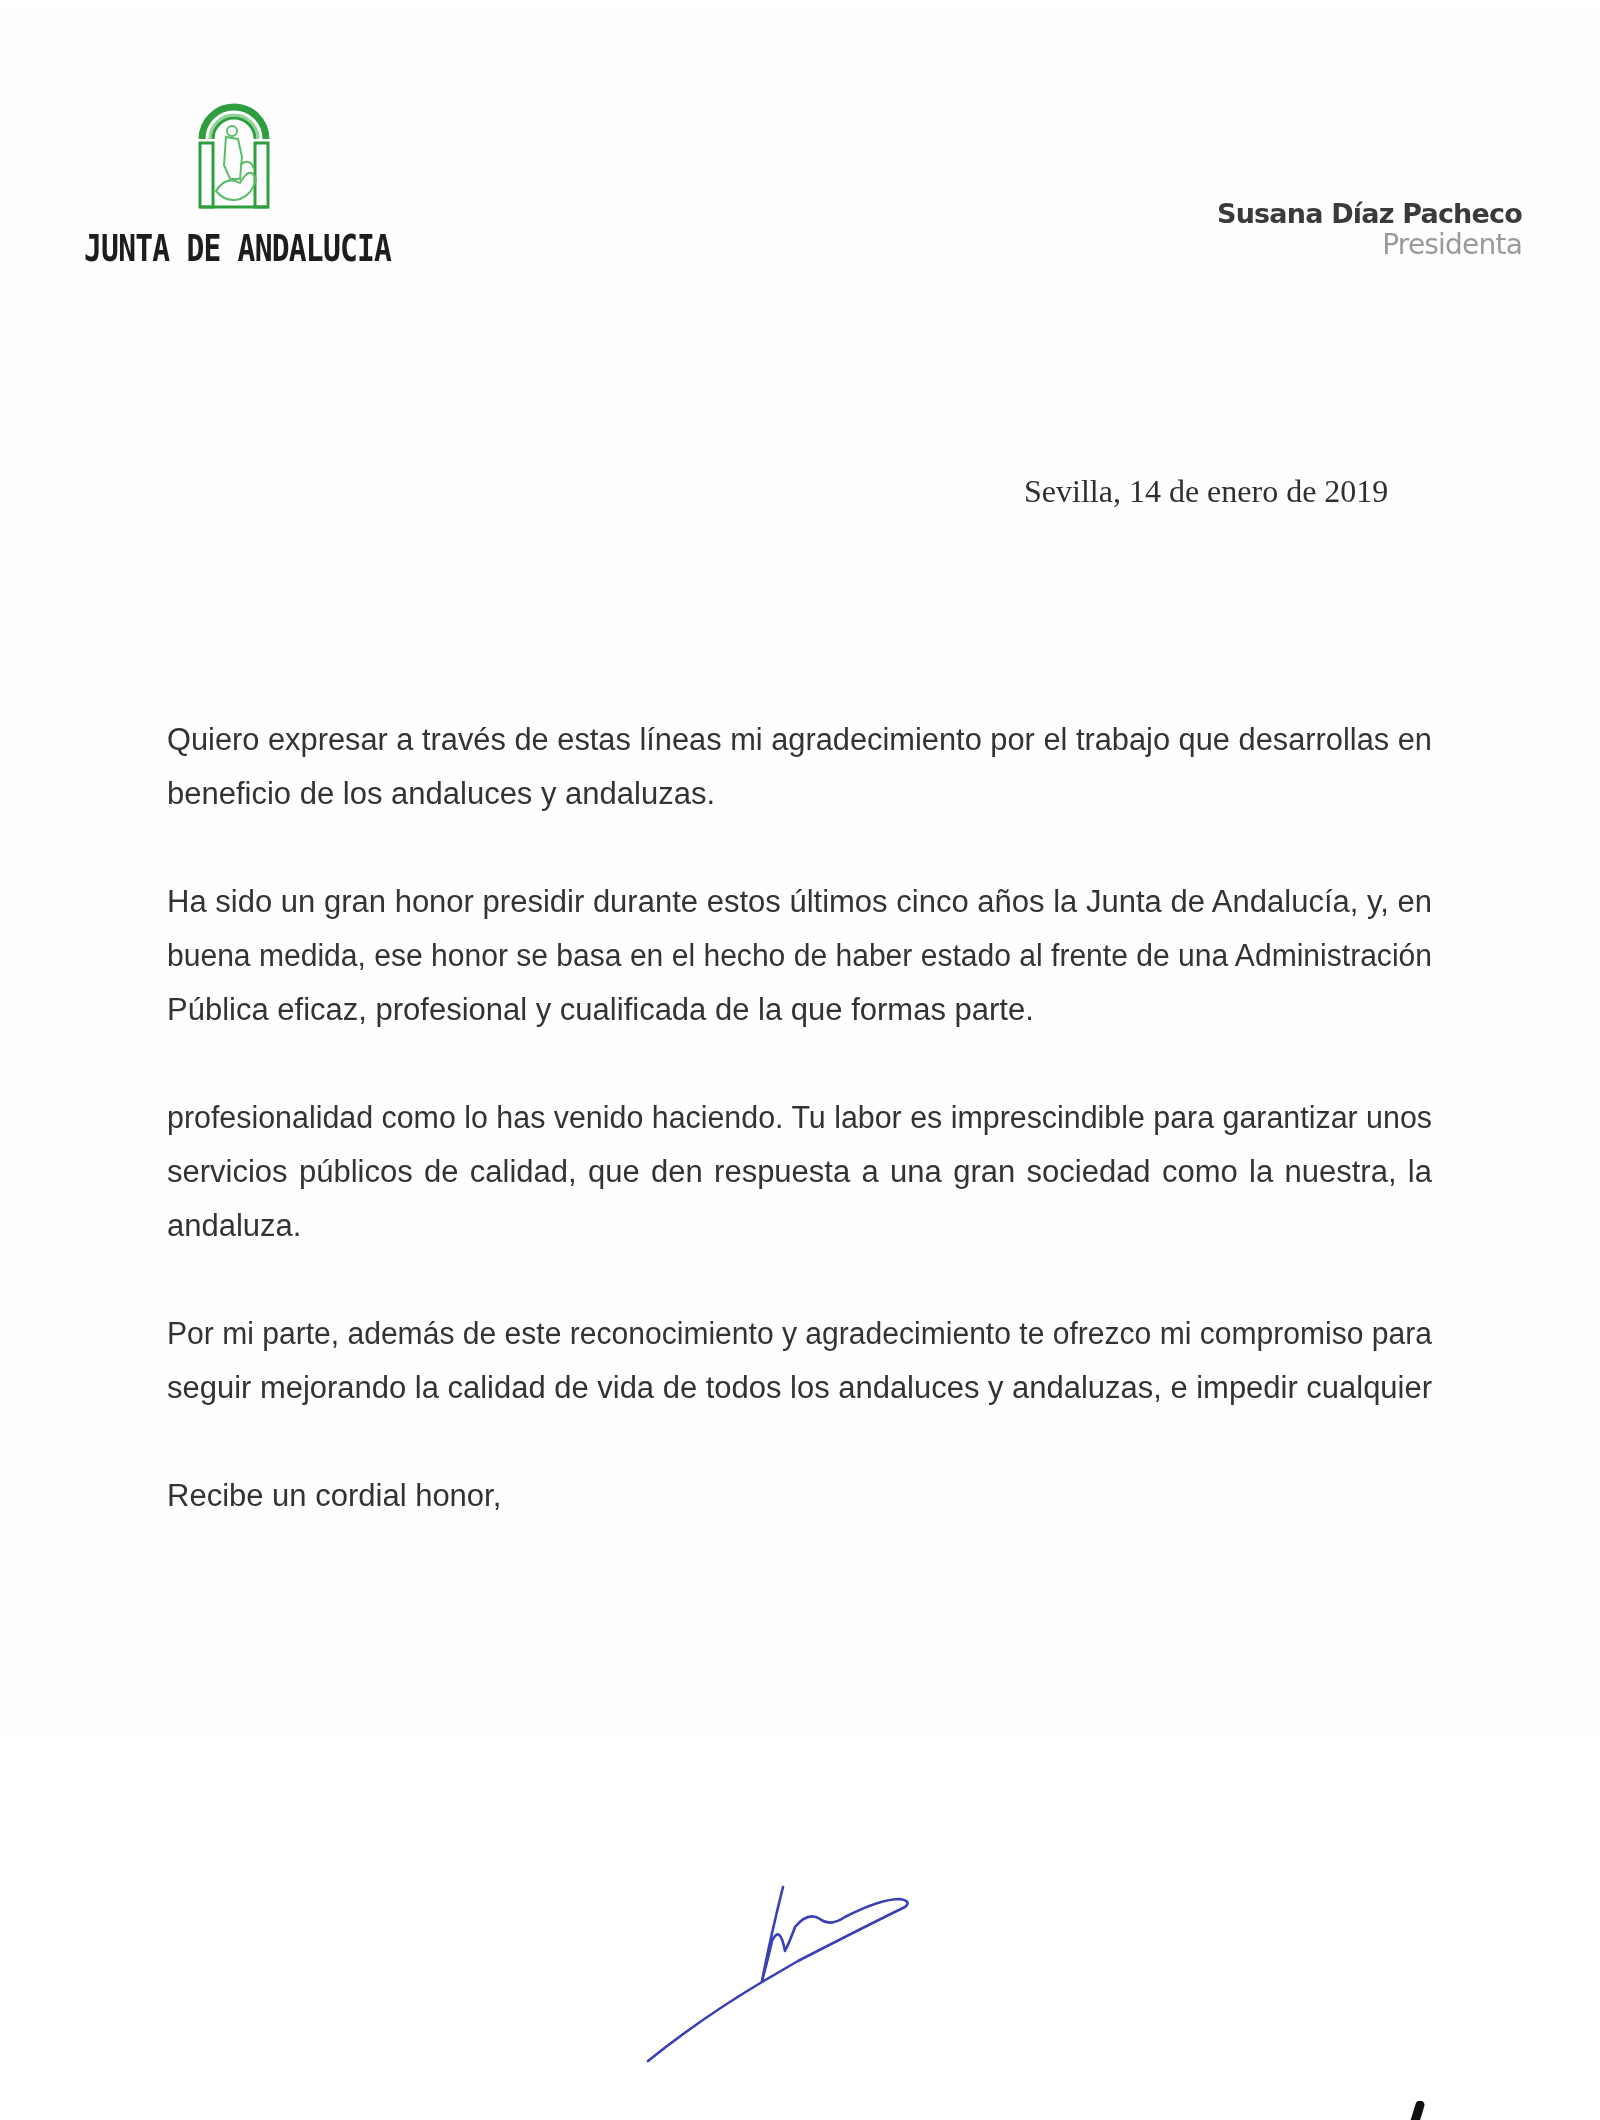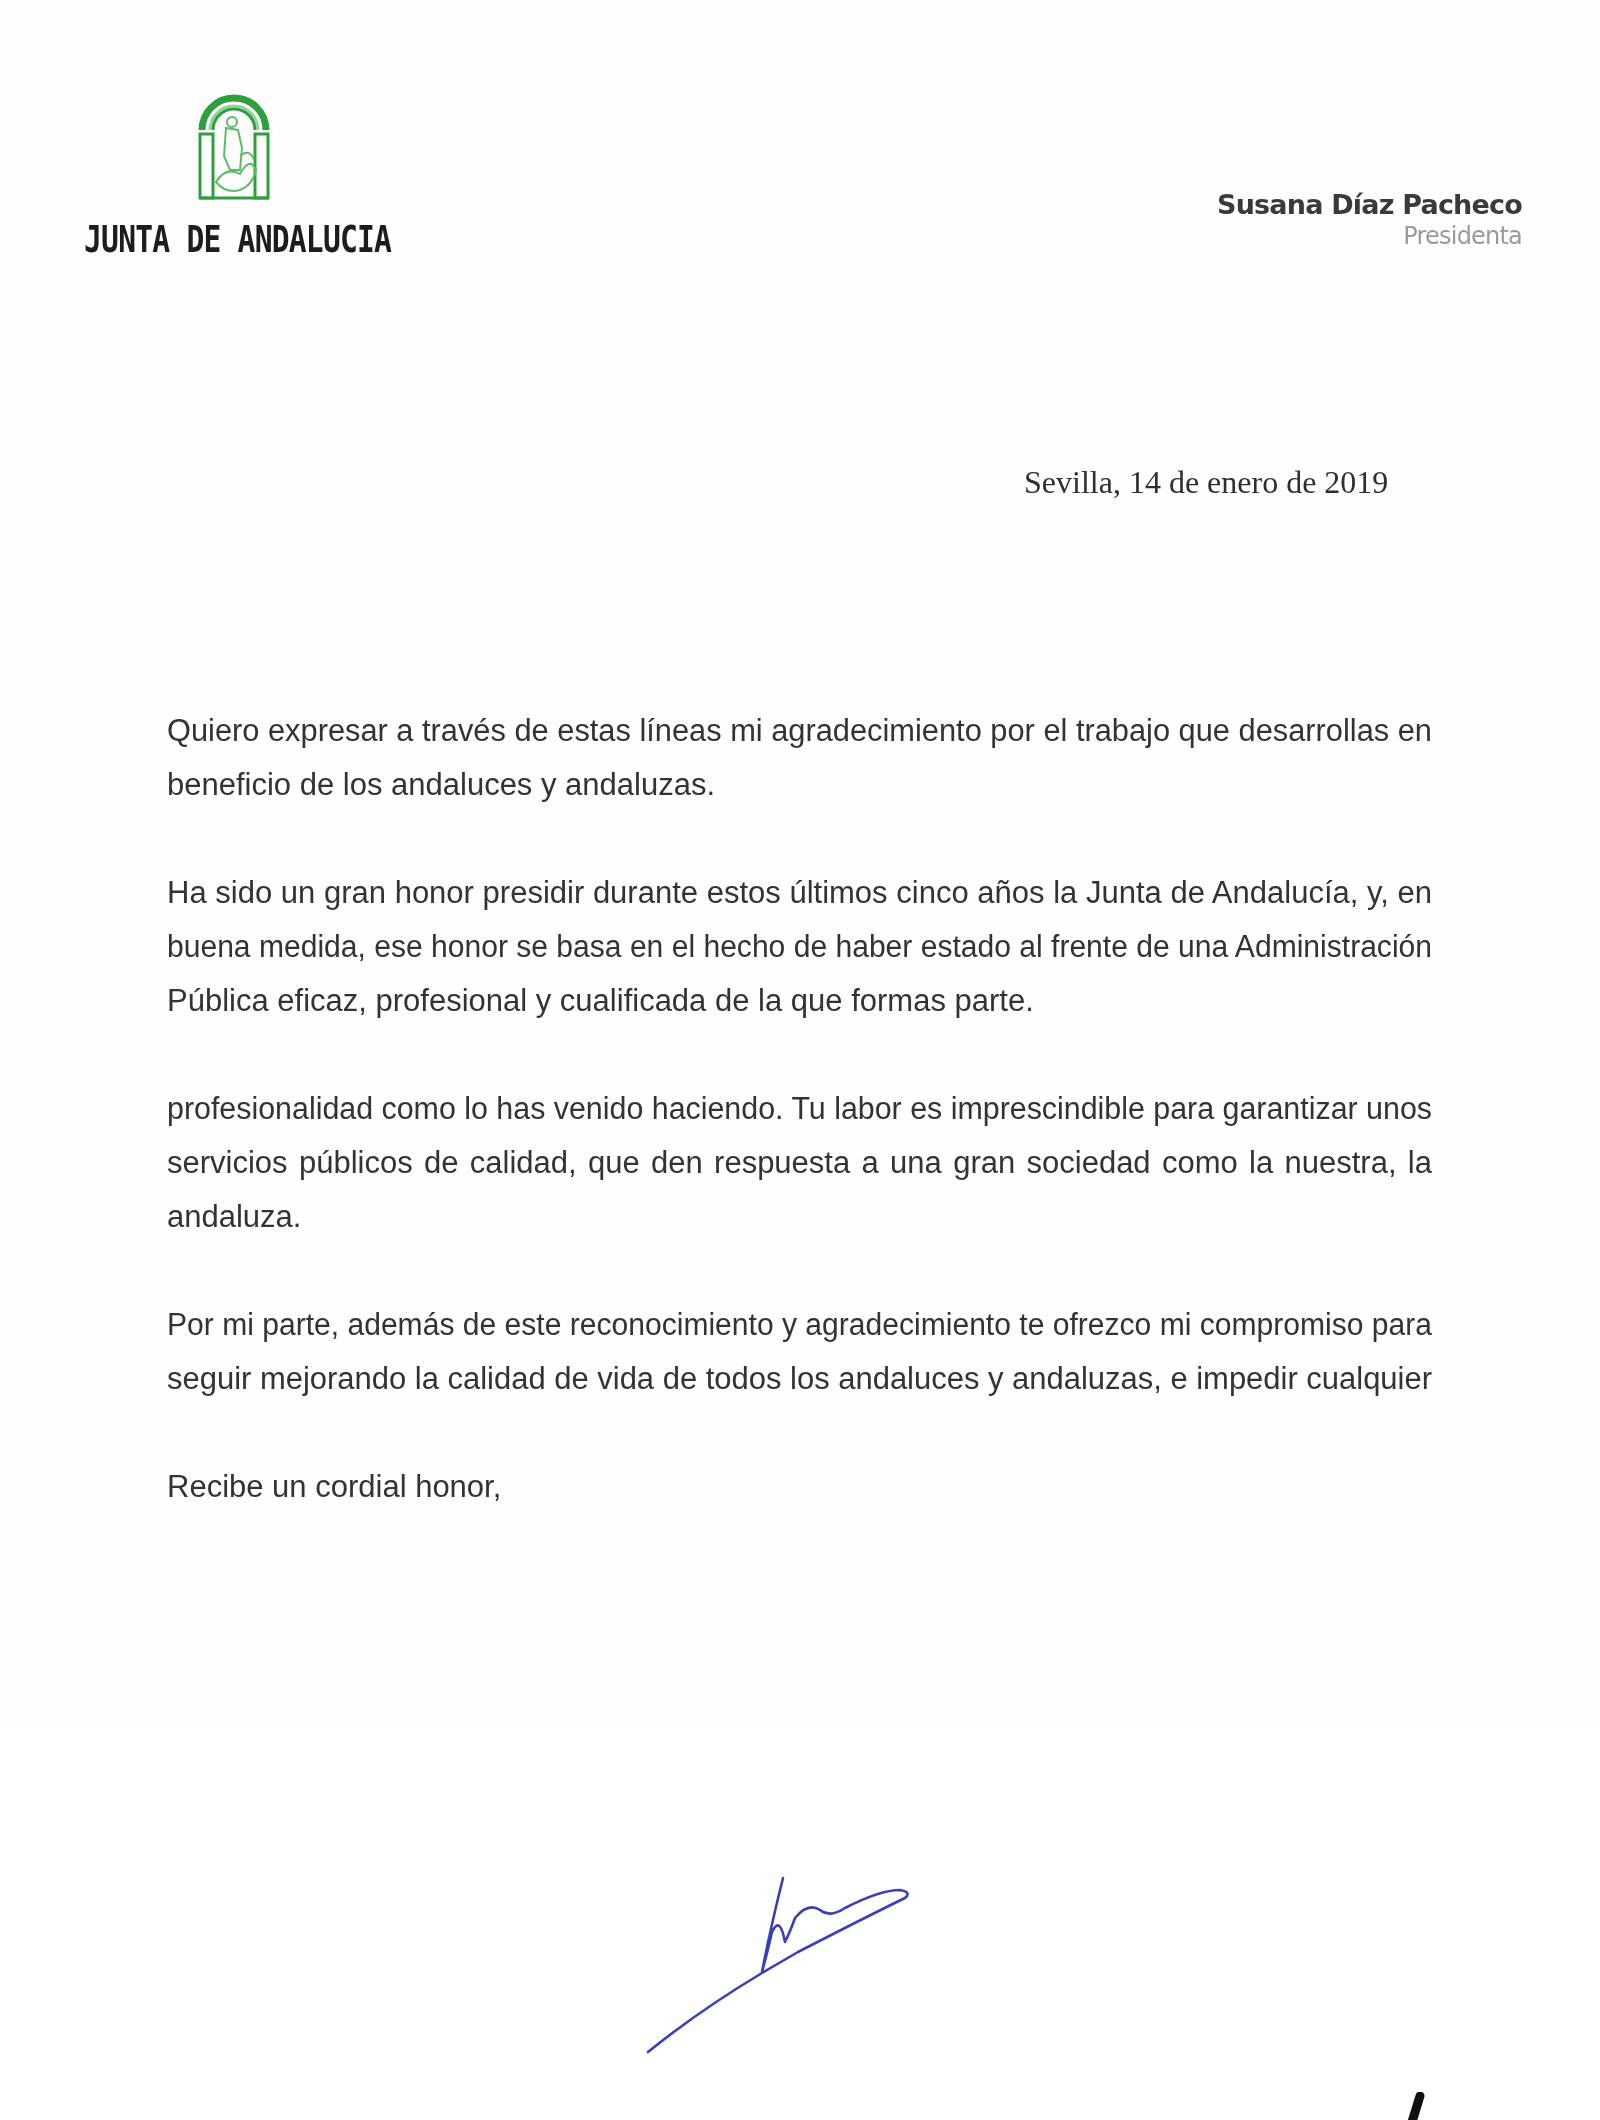--- a/index.html
+++ b/index.html
@@ -1,34 +1,34 @@
 <!DOCTYPE html>
 <html><head>
 <meta charset="utf-8">
 <style>
   html, body { margin: 0; padding: 0; background: #ffffff; }
   body { width: 1600px; height: 2120px; position: relative; overflow: hidden; }
-  .page { position: absolute; left: 0; top: 0; width: 1600px; height: 1724px; background: #fefefe; }
+  .page { position: absolute; left: 0; top: 9px; width: 1600px; height: 1724px; background: #fefefe; }
 
   .logo-emblem { position: absolute; left: 196px; top: 86px; width: 76px; height: 116px; }
   .logo-wordmark {
     position: absolute; left: 84px; top: 218px;
     font-family: "DejaVu Sans Mono", monospace; font-weight: bold;
     font-size: 38px; line-height: 42px; letter-spacing: -1px;
     color: #1d1d1d; transform: scaleX(0.78); transform-origin: left center;
     white-space: nowrap;
   }
 
   .sender { position: absolute; right: 78px; top: 188px; text-align: right; }
   .sender-name {
     font-family: "DejaVu Sans", sans-serif; font-weight: bold; font-size: 27px;
     line-height: 34px; color: #3a3a3a; letter-spacing: -0.8px;
   }
   .sender-title {
-    font-family: "DejaVu Sans", sans-serif; font-size: 24px; line-height: 28px;
+    font-family: "DejaVu Sans", sans-serif; font-size: 28px; line-height: 28px;
     color: #9a9a9a; letter-spacing: -0.8px;
   }
 
   .date {
     position: absolute; left: 1024px; top: 460px;
     font-family: Liberation Serif, serif; font-size: 32px; line-height: 44px;
     color: #2f2f2f; white-space: nowrap;
   }
 
   .body {

